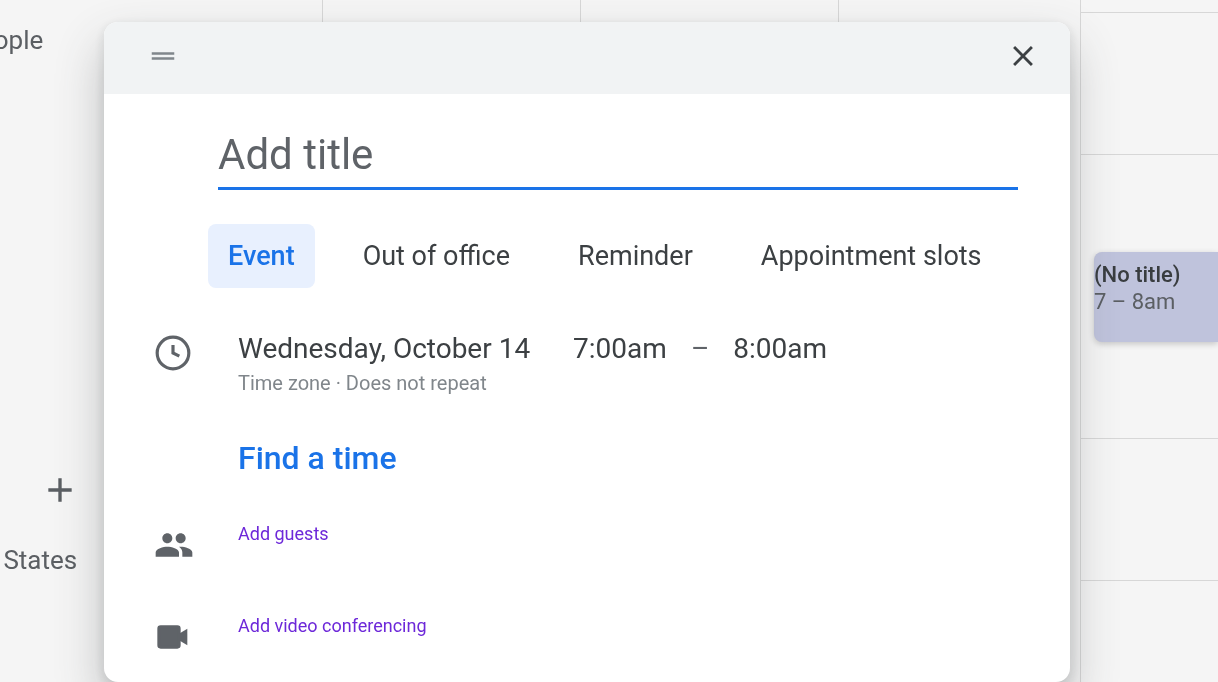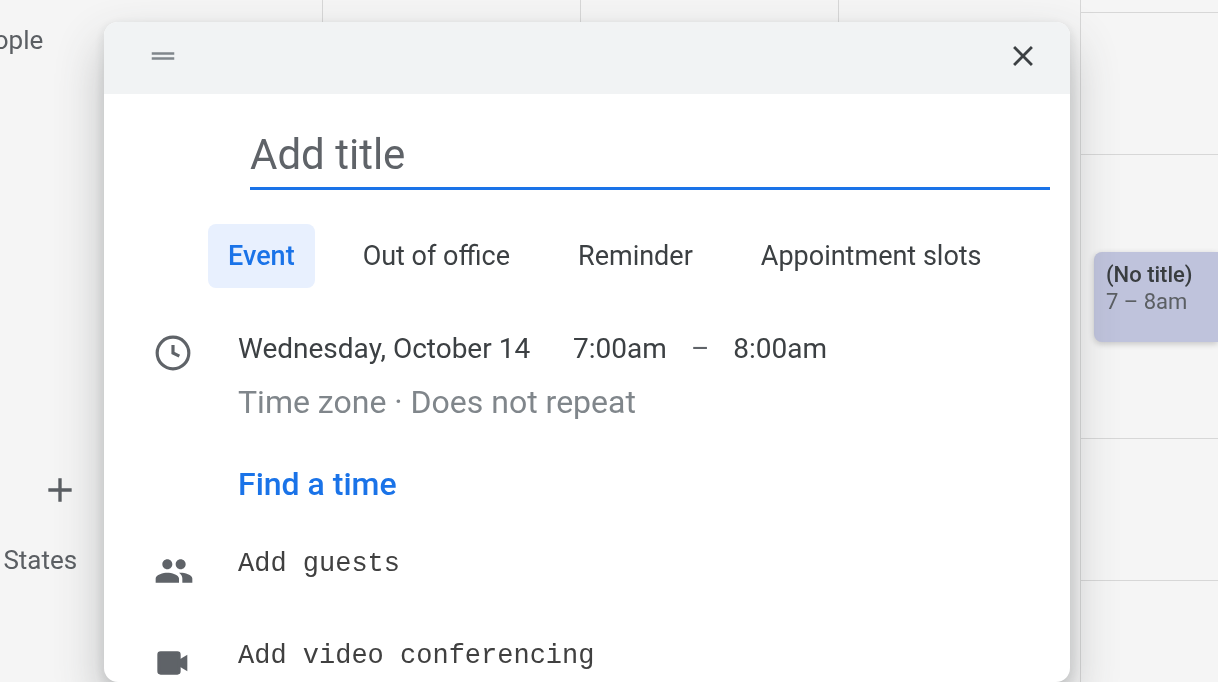--- a/index.html
+++ b/index.html
@@ -43,21 +43,21 @@
   .bg .grid .hline {
     position: absolute; left: 1010px; right: 0;
     height: 1px; background: #e0e0e0;
   }
   .bg .event-chip {
     position: absolute;
     left: 1094px; top: 252px;
     width: 124px; height: 90px;
     background: #c7cbe5;
     border-radius: 8px 0 0 8px;
-    padding: 10px 12px;
+    padding: 10px 0;
     color: #3c4043;
     box-shadow: 0 2px 6px rgba(0,0,0,0.2);
   }
   .bg .event-chip .t1 { font-size: 22px; font-weight: 500; color: #3c4043; }
   .bg .event-chip .t2 { font-size: 22px; color: #5f6368; margin-top: 2px; }
   .bg .shadow-overlay {
     position: absolute; inset: 0;
     background: rgba(0,0,0,0.04);
     pointer-events: none;
   }
@@ -93,21 +93,21 @@
   .row .icon-col {
     width: 84px;
     display: flex;
     justify-content: flex-start;
     padding-top: 2px;
   }
   .row .icon-col svg { width: 38px; height: 38px; fill: #5f6368; }
   .row .content-col { flex: 1; }
 
   .title-input {
-    margin-left: 96px;
+    margin-left: 64px;
     width: 800px;
     border: none;
     border-bottom: 3px solid #1a73e8;
     font-size: 42px;
     color: #14532d;
     padding-bottom: 8px;
     outline: none;
     background: transparent;
   }
   .title-input::placeholder { color: #5f6368; }
@@ -134,41 +134,40 @@
   .time-section { margin-top: 44px; justify-content: flex-end; }
   .time-section .line1 {
     font-size: 28px;
     color: #3c4043;
     display: flex;
     gap: 18px;
     align-items: center;
   }
   .time-section .line1 .dash { color: #5f6368; margin: 0 6px; }
   .time-section .line2 {
-    font-size: 32px;
+    font-size: 20px;
     color: #80868b;
-    margin-top: 18px;
+    margin-top: 6px;
   }
 
   .find-time {
     margin-left: 84px;
     margin-top: 44px;
     font-size: 32px;
     font-weight: 500;
     color: #1a73e8;
     cursor: pointer;
   }
 
   .guest-row, .video-row {
     margin-top: 46px;
   }
   .placeholder-text {
-    font-size: 27px;
-    color: #404040;
-    font-family: Liberation Mono, monospace;
+    font-size: 18px;
+    color: #6d28d9;
   }
   .guest-row .icon-col svg, .video-row .icon-col svg { width: 40px; height: 40px; }
 </style>
 </head>
 <body>
 
 <div class="bg">
   <div class="sidebar-fragment">
     <div class="people">eople</div>
     <div class="plus">

